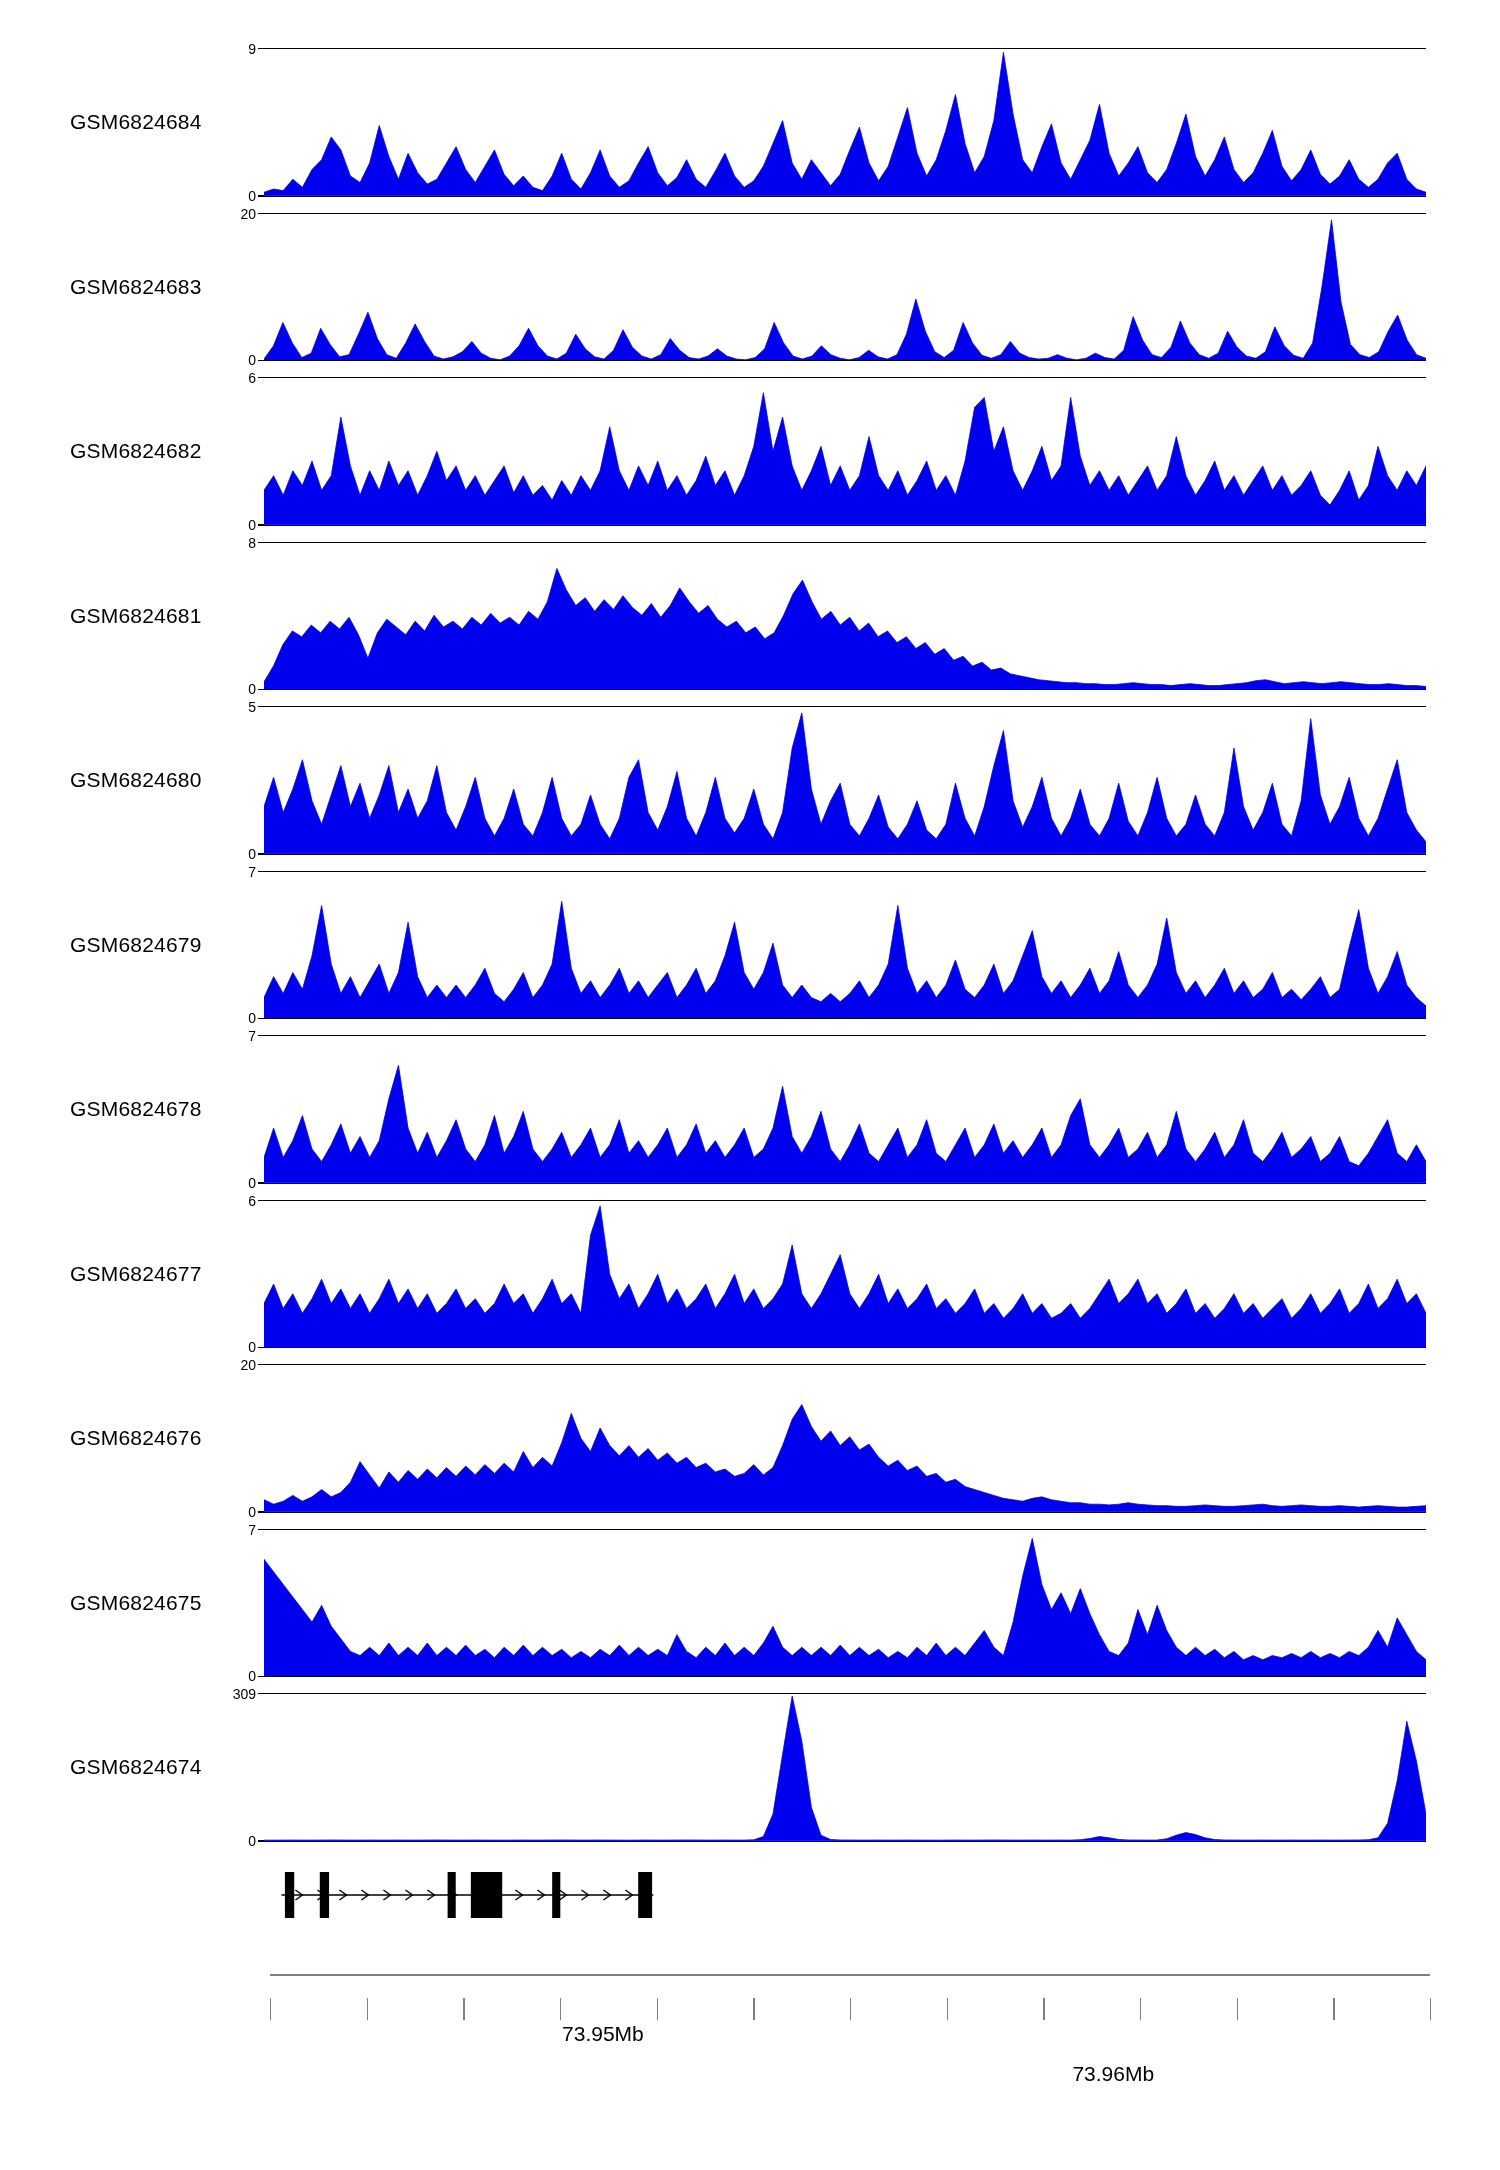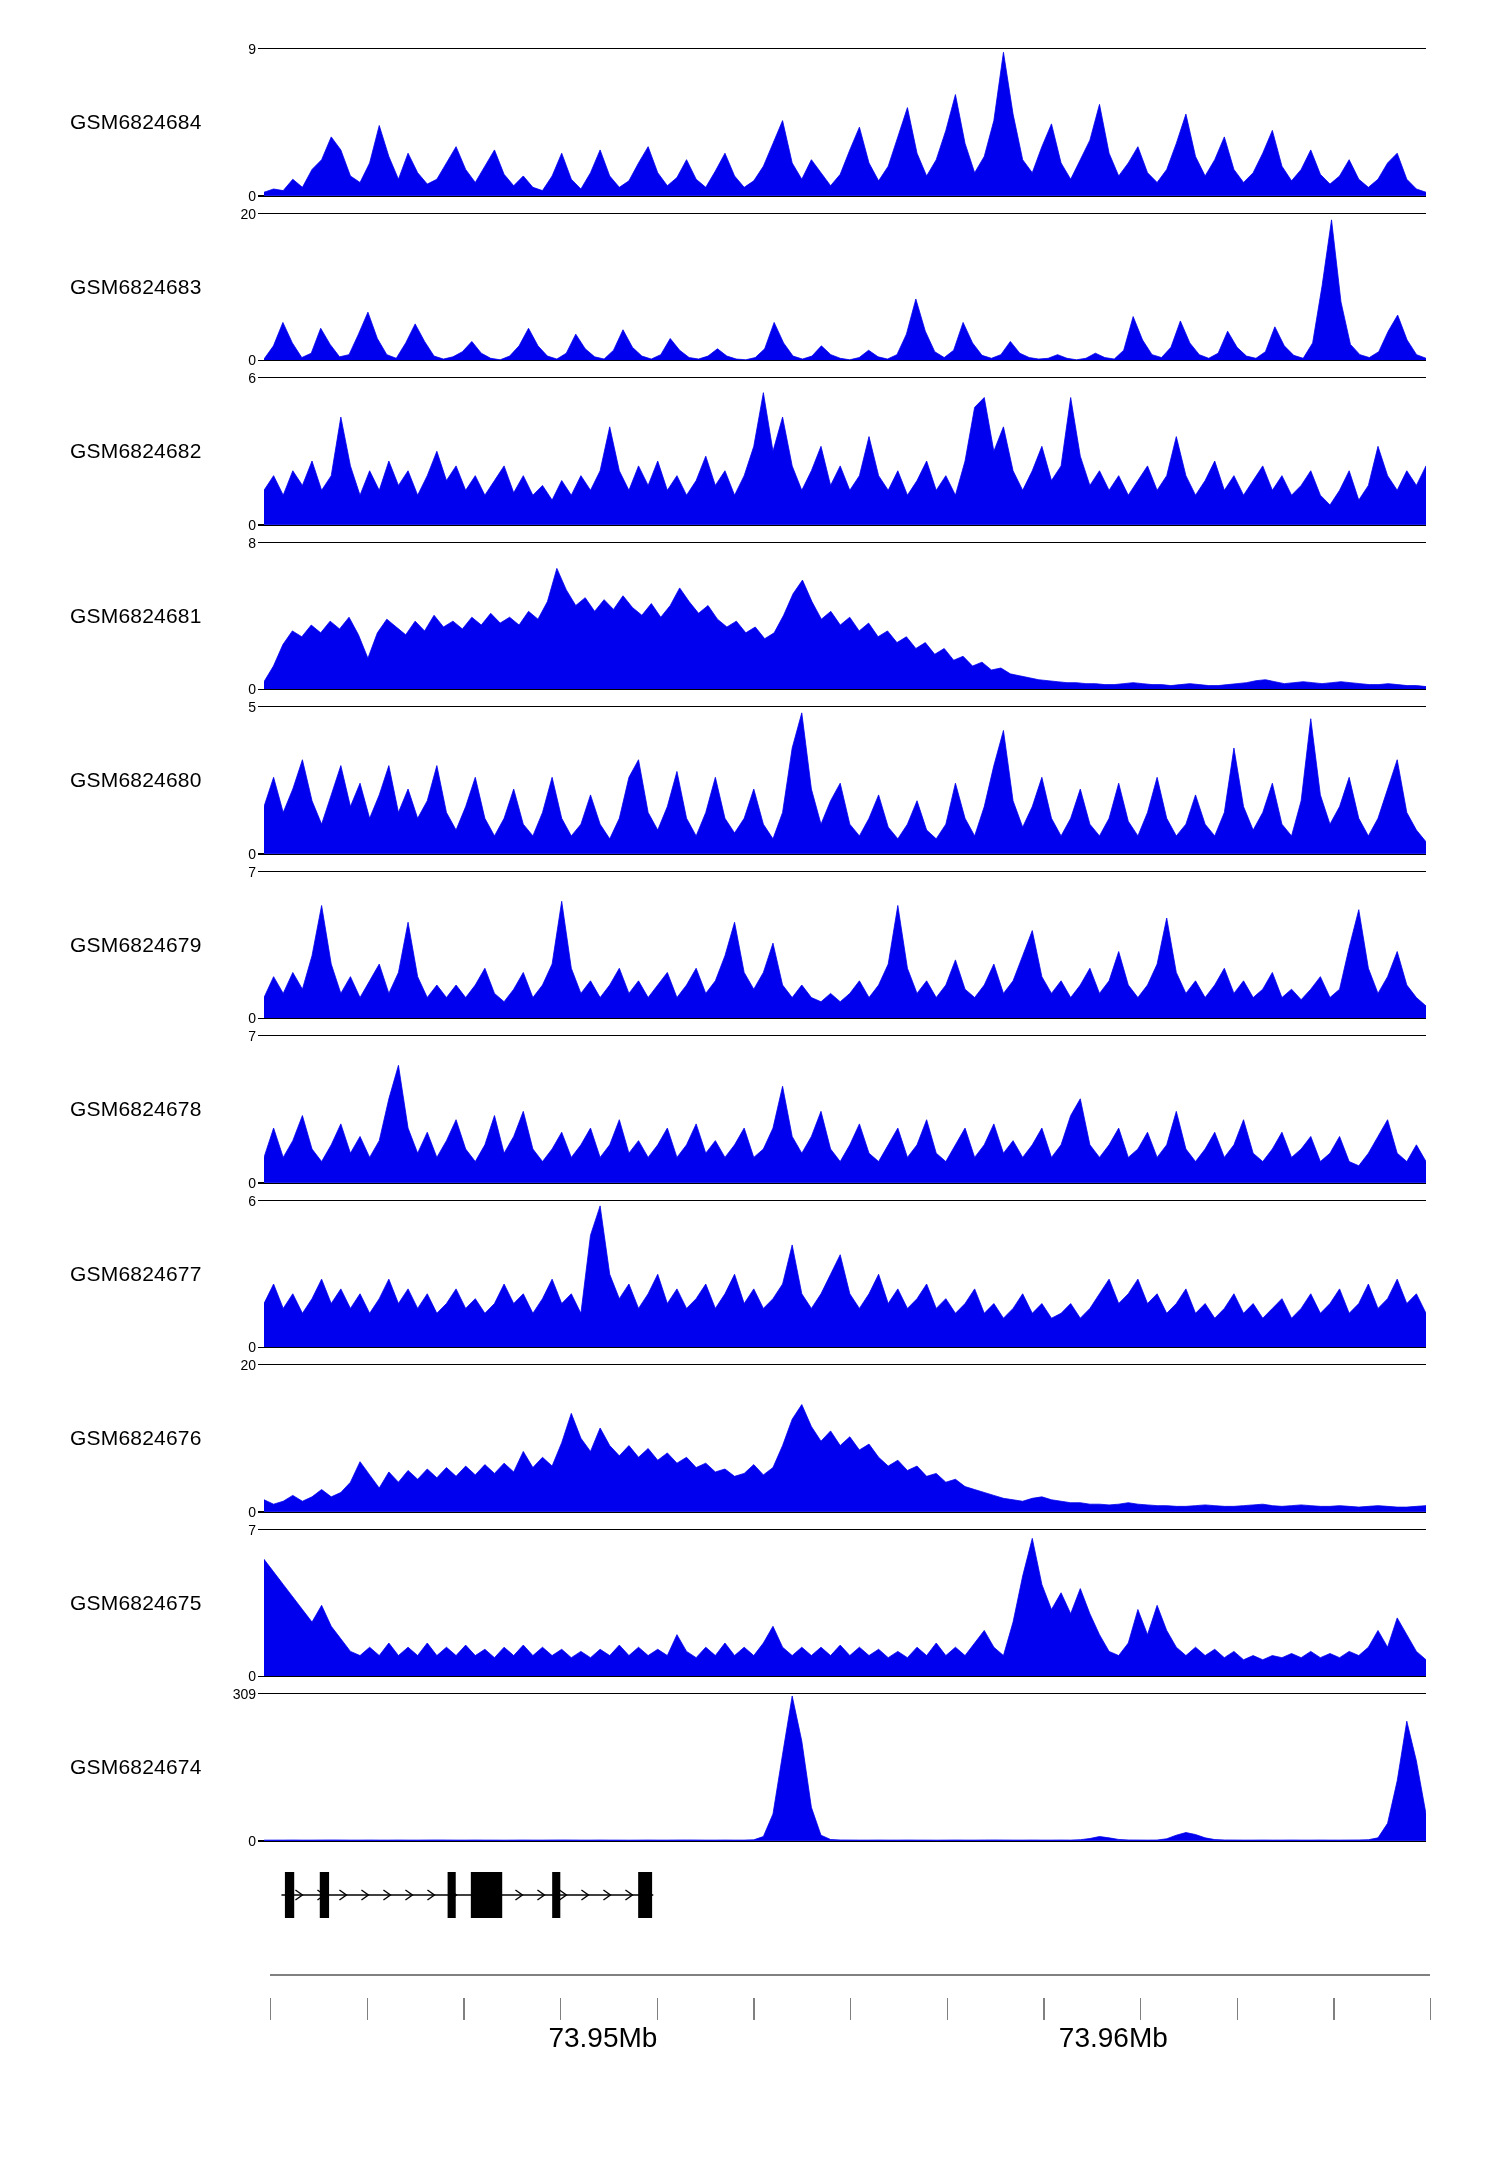--- a/index.html
+++ b/index.html
@@ -105,21 +105,21 @@
   .ruler-tick {
     position: absolute;
     top: 48px;
     width: 1.4px;
     height: 22px;
     background: #808080;
   }
   .ruler-label {
     position: absolute;
     top: 72px;
-    font-size: 28px;
+    font-size: 21px;
     color: #000;
     transform: translateX(-50%);
     white-space: nowrap;
   }
 </style>
 </head>
 <body>
 
 <div id="genome-browser">
 
@@ -295,17 +295,17 @@
         <div class="ruler-tick" style="left: 386.7px;"></div>
         <div class="ruler-tick" style="left: 483.3px;"></div>
         <div class="ruler-tick" style="left: 580px;"></div>
         <div class="ruler-tick" style="left: 676.7px;"></div>
         <div class="ruler-tick" style="left: 773.3px;"></div>
         <div class="ruler-tick" style="left: 870px;"></div>
         <div class="ruler-tick" style="left: 966.7px;"></div>
         <div class="ruler-tick" style="left: 1063.3px;"></div>
         <div class="ruler-tick" style="left: 1160px;"></div>
         <div class="ruler-label" style="left: 332.9px;">73.95Mb</div>
-        <div class="ruler-label" style="left: 843.3px;">73.96Mb</div>
+        <div class="ruler-label" style="left: 843.3px; margin-top: 40px;">73.96Mb</div>
       </div>
   </div>
 
 </div>
 
 </body></html>

